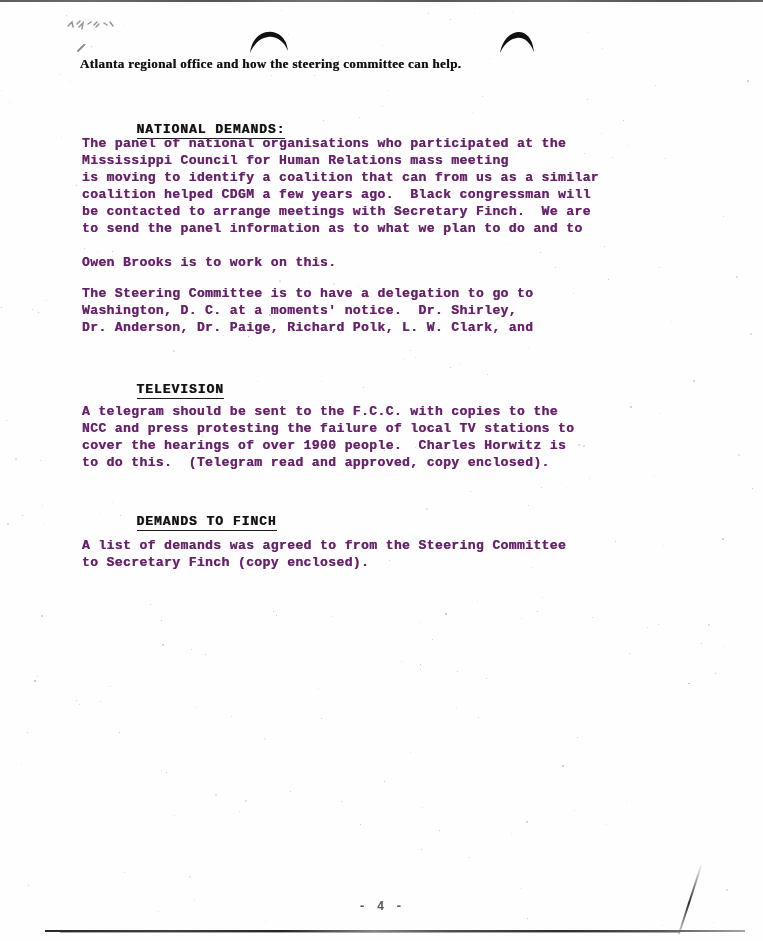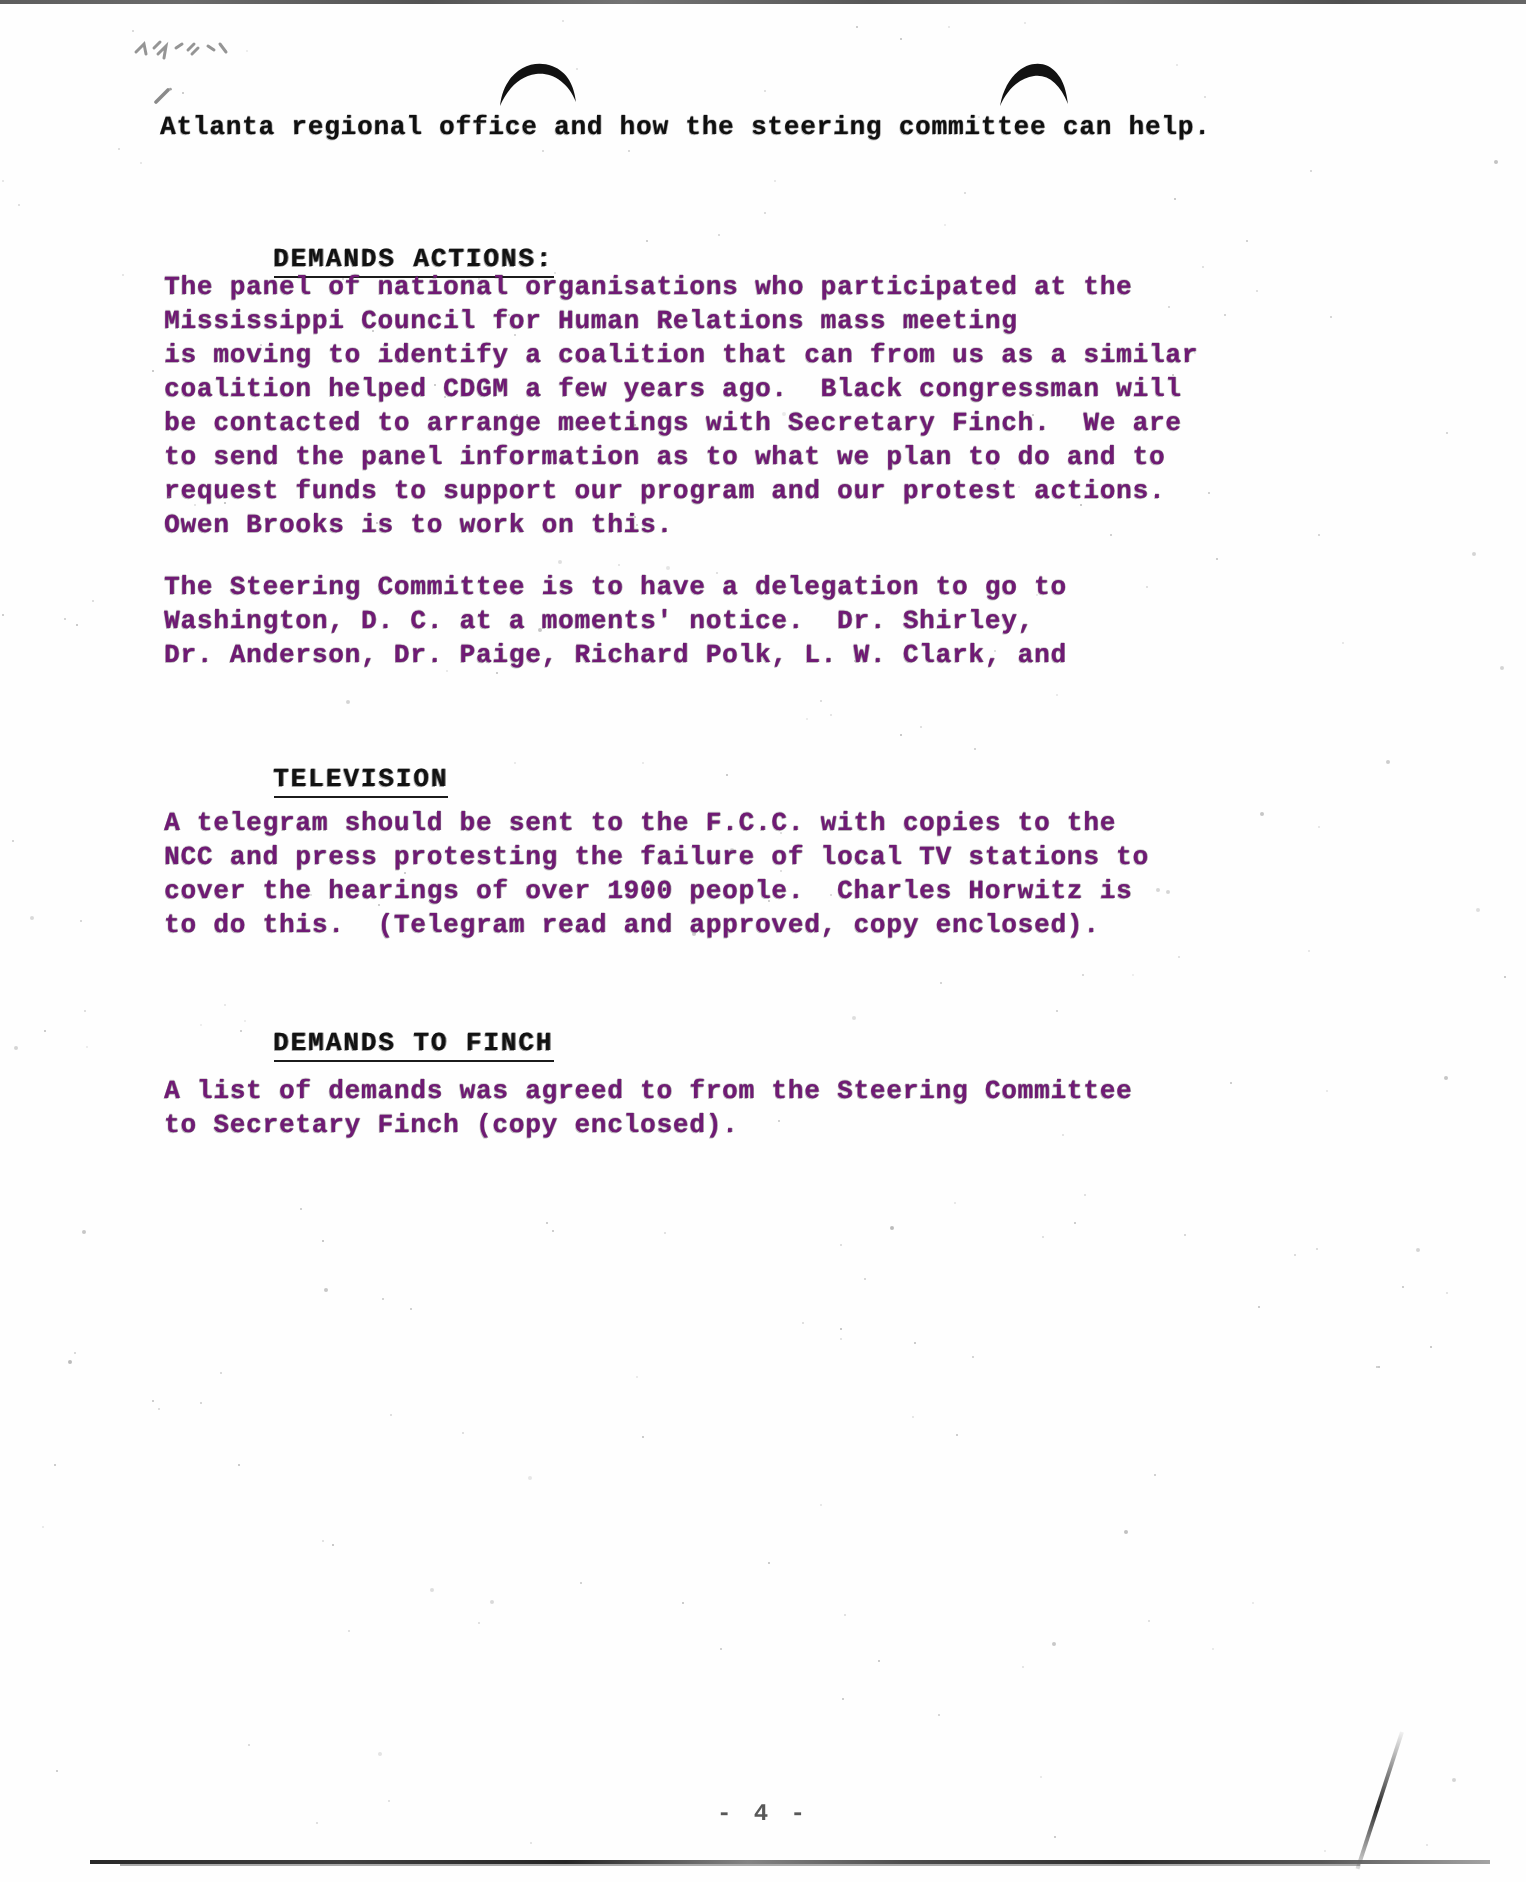--- a/index.html
+++ b/index.html
@@ -156,33 +156,32 @@
     </svg>
   </div>
   <div class="arc-mark" style="top:28px; left:497px;">
     <svg width="42" height="26" viewBox="0 0 42 26">
       <path d="M3 25 C6 8, 18 1, 27 5 C34 9, 36 16, 37 24 C33 14, 27 9, 20 10 C13 11, 7 16, 3 25 Z" fill="#121212"></path>
     </svg>
   </div>
 
   <div class="doc">
 
-    <div class="line ink-dark" style="top:55px; left:80px;">Atlanta regional office and how the steering committee can help.</div>
+    <div class="line ink-dark" style="top:55px; left:80px;font-family:Liberation Serif, serif;">Atlanta regional office and how the steering committee can help.</div>
 
     <div class="line heading" style="top:104px; left:84px;">
-      <span class="u">DEMANDS ACTIONS:</span>
+      <span class="u">NATIONAL DEMANDS:</span>
     </div>
 
     <div class="line" style="top:135px; left:82px;">The panel of national organisations who participated at the</div>
     <div class="line" style="top:152px; left:82px;">Mississippi Council for Human Relations mass meeting</div>
     <div class="line" style="top:169px; left:82px;">is moving to identify a coalition that can from us as a similar</div>
     <div class="line" style="top:186px; left:82px;">coalition helped CDGM a few years ago.  Black congressman will</div>
     <div class="line" style="top:220px; left:82px;">to send the panel information as to what we plan to do and to</div>
     <div class="line" style="top:203px; left:82px;">be contacted to arrange meetings with Secretary Finch.  We are</div>
-    <div class="line" style="top:237px; left:82px;">request funds to support our program and our protest actions.</div>
     <div class="line" style="top:254px; left:82px;">Owen Brooks is to work on this.</div>
 
     <div class="line" style="top:285px; left:82px;">The Steering Committee is to have a delegation to go to</div>
     <div class="line" style="top:319px; left:82px;">Dr. Anderson, Dr. Paige, Richard Polk, L. W. Clark, and</div>
     <div class="line" style="top:302px; left:82px;">Washington, D. C. at a moments' notice.  Dr. Shirley,</div>
 
     <div class="line heading" style="top:364px; left:84px;">
       <span class="u">TELEVISION</span>
     </div>
 

